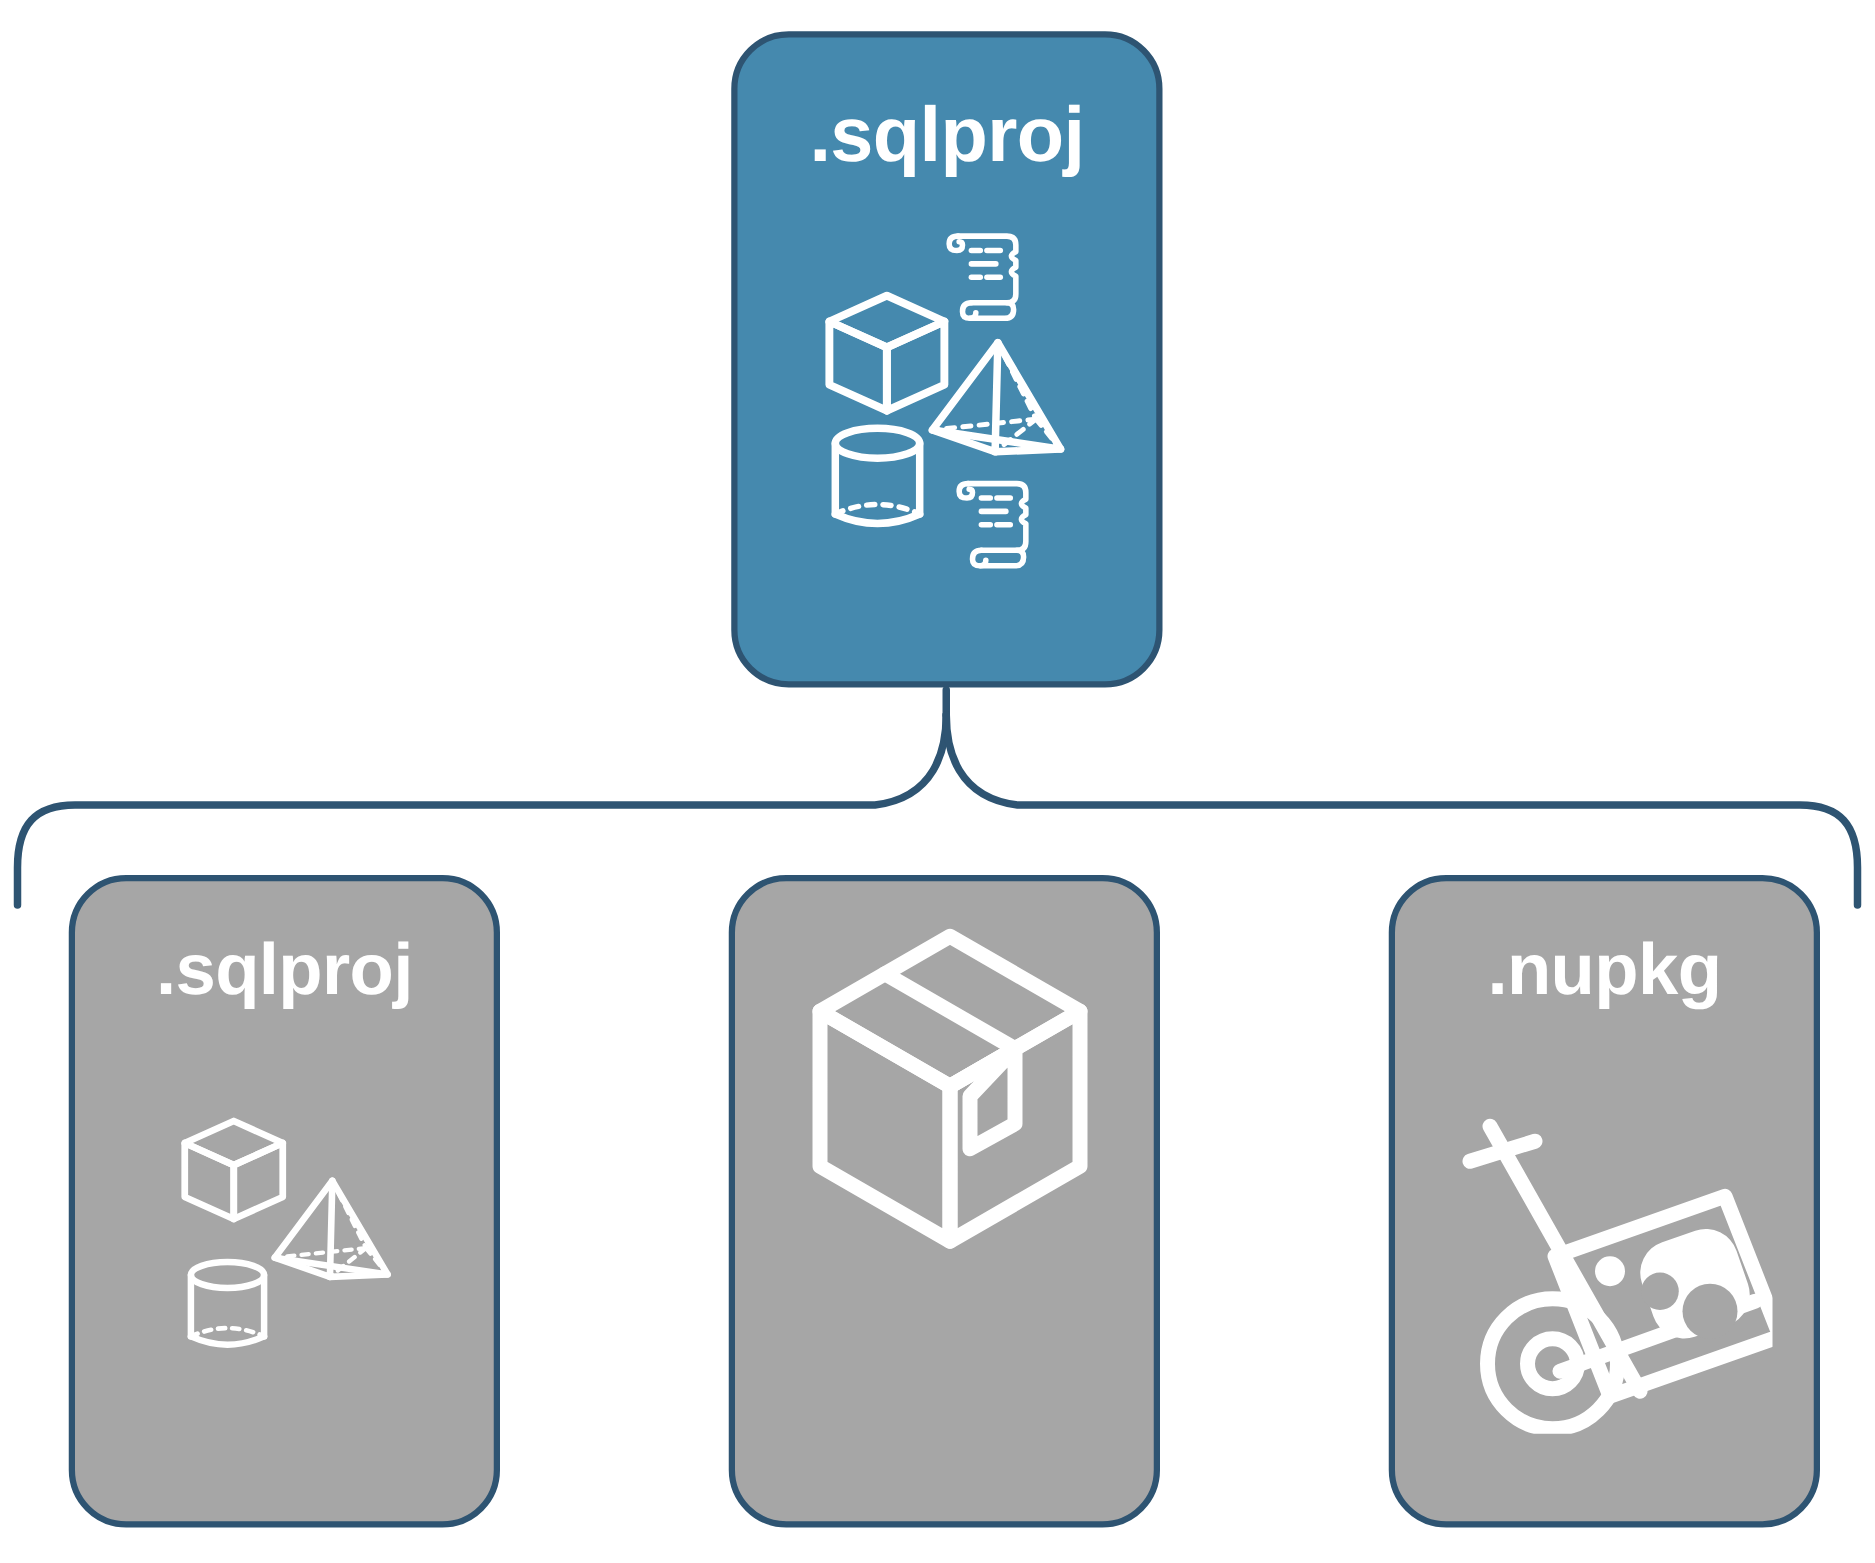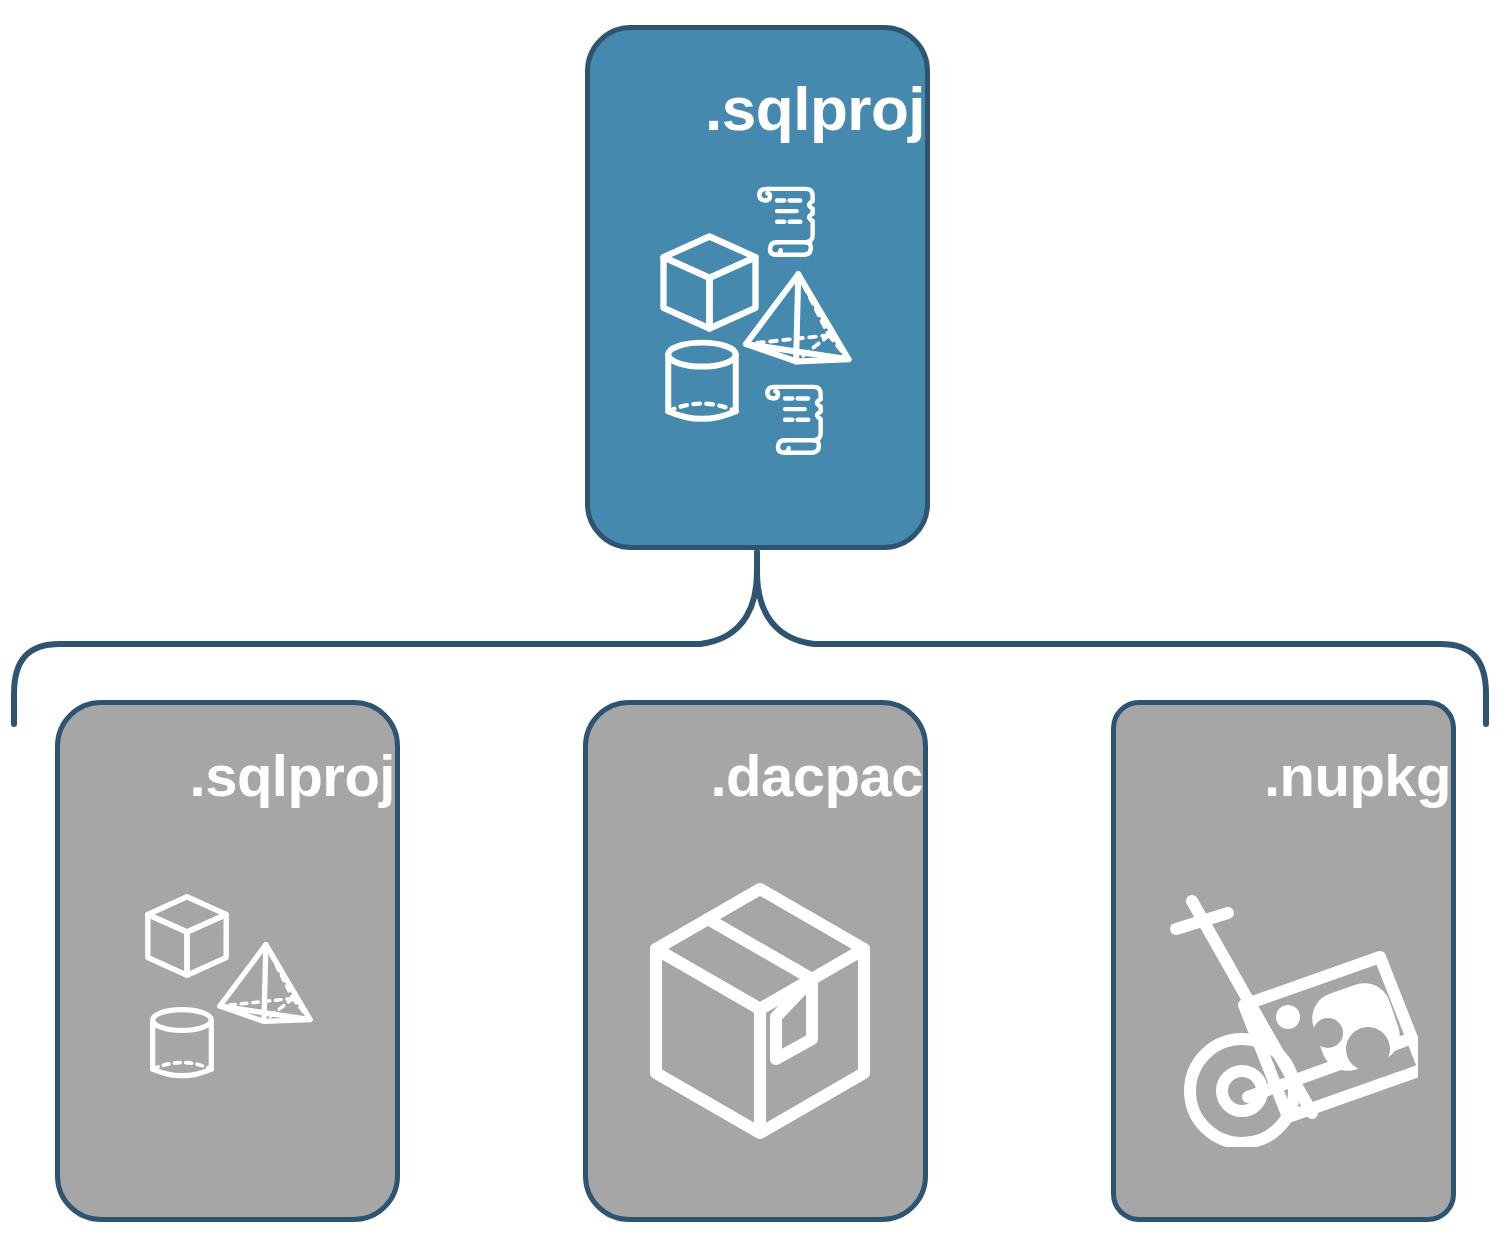--- a/index.html
+++ b/index.html
@@ -20,21 +20,21 @@
     width: 1500px;
     height: 1250px;
   }
   .card {
     position: absolute;
     box-sizing: border-box;
     border: 5px solid #2e5472;
     border-radius: 46px;
     display: flex;
     flex-direction: column;
-    align-items: flex-end;
+    align-items: center;
     gap: 40px;
   }
   .card-title {
     color: #ffffff;
     font-weight: bold;
     letter-spacing: -0.5px;
     line-height: 1;
     user-select: none;
   }
   #card-root {
@@ -53,21 +53,21 @@
     width: 345px;
     height: 522px;
     background: #a6a6a6;
   }
   .card-leaf .card-title {
     font-size: 58px;
     margin-top: 42px;
   }
   #card-sqlproj-ref { left: 55px; }
   #card-dacpac      { left: 583px; }
-  #card-nupkg       { left: 1111px; border-radius: 28px; }
+  #card-nupkg       { left: 1111px; }
 
   .icon-area {
     position: relative;
     width: 100%;
     flex: 1;
   }
   .icon-area svg { position: absolute; display: block; }
 
   .brace-layer {
     position: absolute;
@@ -216,21 +216,20 @@
         </g>
         <g fill="none" stroke="#ffffff" stroke-width="4" stroke-dasharray="6 6" stroke-linecap="round">
           <path d="M9 70 Q40 56 71 70"></path>
         </g>
       </svg>
 
     </div>
   </div>
 
   <div class="card card-leaf" id="card-dacpac">
-    <div class="card-title">.dacpac</div>
     <div class="icon-area">
 
       <svg style="left:52px; top:28px;" width="240" height="280" viewBox="0 0 120 140">
         <g fill="none" stroke="#ffffff" stroke-width="6" stroke-linejoin="round" stroke-linecap="round">
           <path d="M60 8 L112 38 L60 68 L8 38 Z"></path>
           <path d="M8 38 L8 100 L60 130 L60 68 Z"></path>
           <path d="M112 38 L112 100 L60 130 L60 68 Z"></path>
           <path d="M34 23 L86 53 L60 68"></path>
           <path d="M86 53 L86 83 L68 93 L68 72 Z"></path>
         </g>

